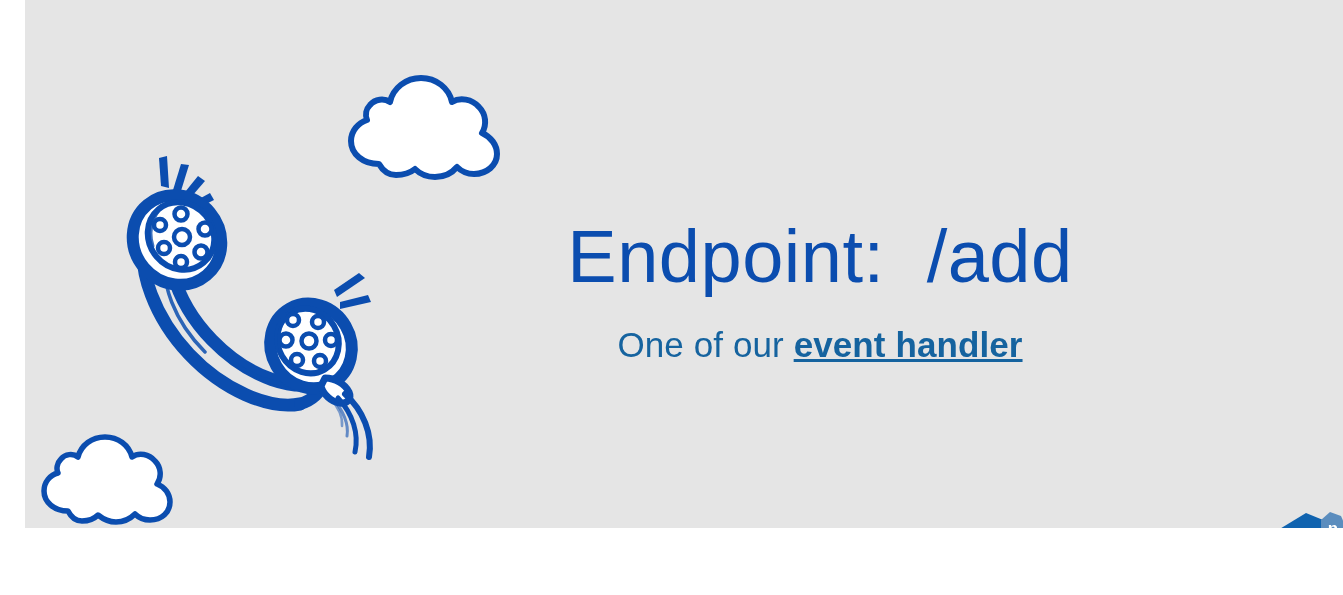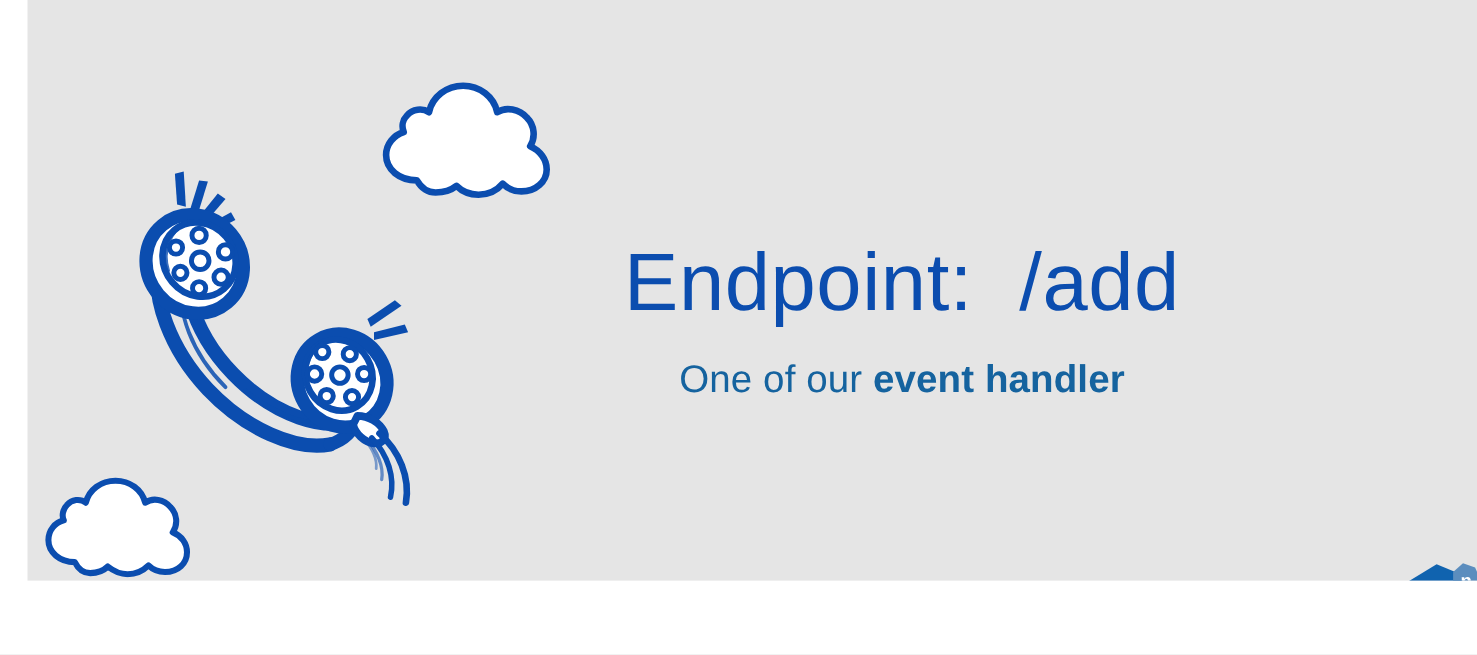--- a/index.html
+++ b/index.html
@@ -70,20 +70,21 @@
     color: #15639F;
     letter-spacing: 0.1px;
     white-space: pre;
   }
   #subtitle-line-1 {
     margin-top: 22px;
   }
   .subtitle-strong {
     font-weight: 700;
     color: #15639F;
+    text-decoration: underline;
   }
 
   
   #brand-logo {
     position: absolute;
     left: 1248px;
     top: 509px;
     width: 74px;
     height: 72px;
   }

